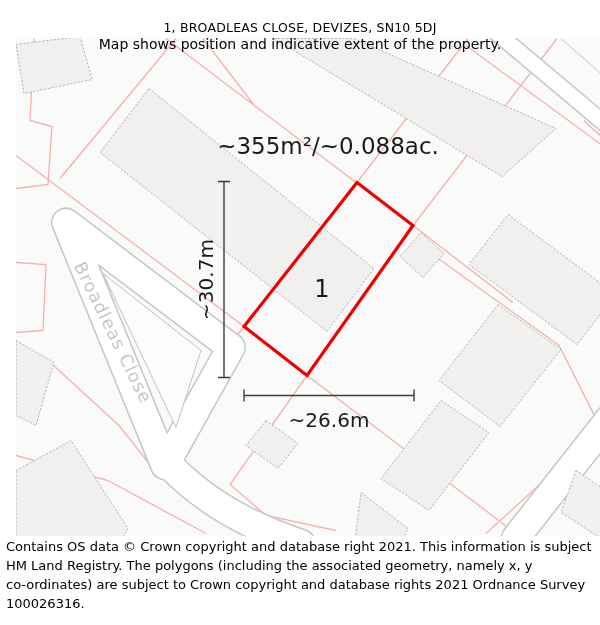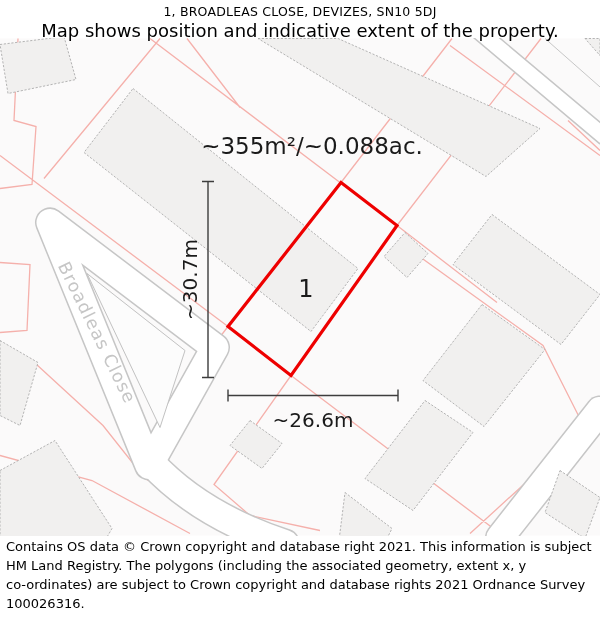--- a/index.html
+++ b/index.html
@@ -1,21 +1,21 @@
 <!DOCTYPE html>
 <html><head>
 <meta charset="utf-8">
 <style>
   html,body{margin:0;padding:0;background:#ffffff;width:600px;height:625px;overflow:hidden;
     font-family:"DejaVu Sans","Liberation Sans",sans-serif;}
   .stage{position:relative;width:600px;height:625px;background:#ffffff;}
   .header{position:absolute;top:0;left:0;width:600px;height:38px;text-align:center;background:#ffffff;z-index:3;}
-  .header .title{font-size:12.5px;color:#000;padding-top:4px;letter-spacing:0.2px;}
-  .header .subtitle{font-size:18px;color:#000;padding-top:1px;}
-  .mapwrap{position:absolute;top:38px;left:0;width:492px;height:498px;z-index:1;}
+  .header .title{font-size:12.5px;color:#000;padding-top:20px;letter-spacing:0.2px;}
+  .header .subtitle{font-size:14px;color:#000;padding-top:1px;}
+  .mapwrap{position:absolute;top:38px;left:16px;width:492px;height:498px;z-index:1;}
   svg{display:block;}
   .footer{position:absolute;top:537px;left:0;width:588px;padding:0 6px;z-index:3;background:#ffffff;
     font-size:13px;line-height:19px;color:#000;}
   .footer span{display:block;}
   .bld{stroke:#ababab;stroke-width:0.9;stroke-dasharray:2.2 1.6;}
   .roadc{fill:none;stroke:#c6c6c6;stroke-linejoin:round;stroke-linecap:round;}
   .roadw{fill:none;stroke:#ffffff;stroke-linejoin:round;stroke-linecap:round;}
   text{font-family:"DejaVu Sans","Liberation Sans",sans-serif;}
 </style>
 </head>
@@ -94,18 +94,18 @@
       <text x="312" y="153" font-size="23" text-anchor="middle" fill="#1a1a1a">~355m²/~0.088ac.</text>
       <text x="306" y="296" font-size="24" text-anchor="middle" fill="#1a1a1a">1</text>
       <text x="190" y="286" font-size="20" text-anchor="middle" fill="#1a1a1a" transform="rotate(-90 190 279)">~30.7m</text>
       <text x="313" y="426" font-size="20" text-anchor="middle" fill="#1a1a1a">~26.6m</text>
       <text x="97" y="338" font-size="17.5" text-anchor="middle" letter-spacing="1" transform="rotate(64 97 332)" fill="#c6c6c6">Broadleas Close</text>
     </svg>
   </div>
 
   <div class="footer">
     <span>Contains OS data © Crown copyright and database right 2021. This information is subject</span>
-    <span>HM Land Registry. The polygons (including the associated geometry, extent x, y</span>
+    <span>HM Land Registry. The polygons (including the associated geometry, namely x, y</span>
     <span>co-ordinates) are subject to Crown copyright and database rights 2021 Ordnance Survey</span>
     <span>100026316.</span>
   </div>
 
 </div>
 
 </body></html>

